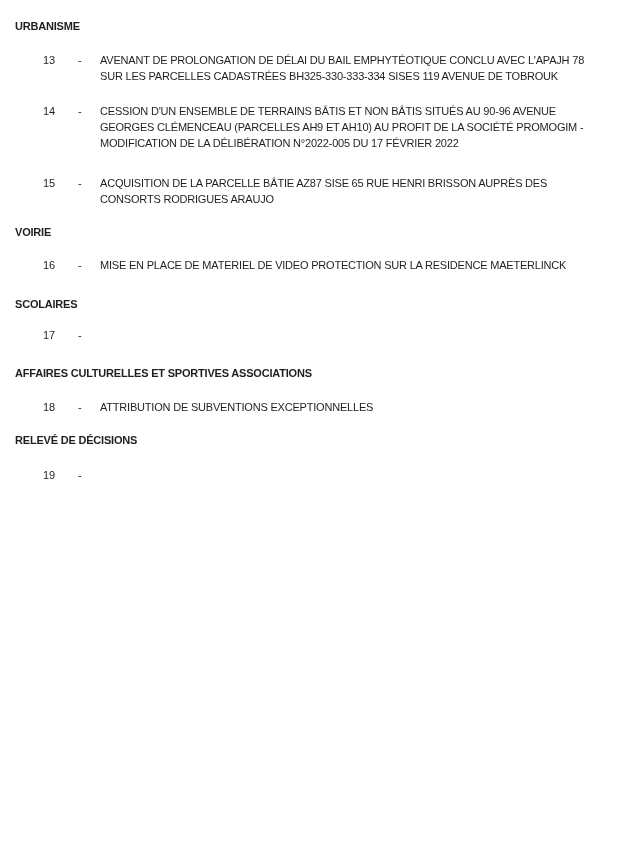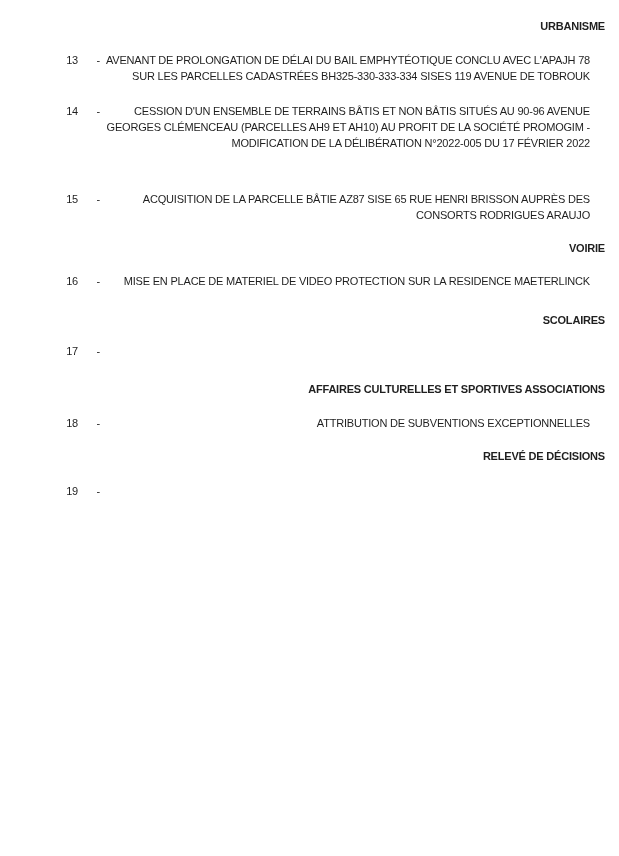--- a/index.html
+++ b/index.html
@@ -9,21 +9,20 @@
     height: 661px;
     background: #ffffff;
     font-family: "Liberation Sans", sans-serif;
     color: #1f1f1f;
     font-size: 11px;
     line-height: 16px;
     letter-spacing: -0.2px;
     box-sizing: border-box;
     padding: 18px 14px 0 15px;
     overflow: hidden;
-    text-align: right;
   }
   .heading {
     margin: 0;
     font-size: 11px;
     line-height: 16px;
     font-weight: 700;
     color: #1f1f1f;
   }
   .item {
     display: flex;
@@ -33,21 +32,21 @@
   .item .num  { flex: 0 0 35px; }  
   .item .dash { flex: 0 0 22px; }  
   .item .text { flex: 0 0 490px; max-width: 490px; }
   
   .g15 { margin-bottom: 15px; }
   .g17 { margin-bottom: 17px; }
   .g18 { margin-bottom: 18px; }
   .g19 { margin-bottom: 19px; }
   .g22 { margin-bottom: 22px; }
   .g23 { margin-bottom: 23px; }
-  .g24 { margin-bottom: 40px; }
+  .g24 { margin-bottom: 24px; }
 </style>
 </head>
 <body>
 
 <div class="page">
 
   <section>
     <h2 class="heading g18">URBANISME</h2>
 
     <div class="item g19">

